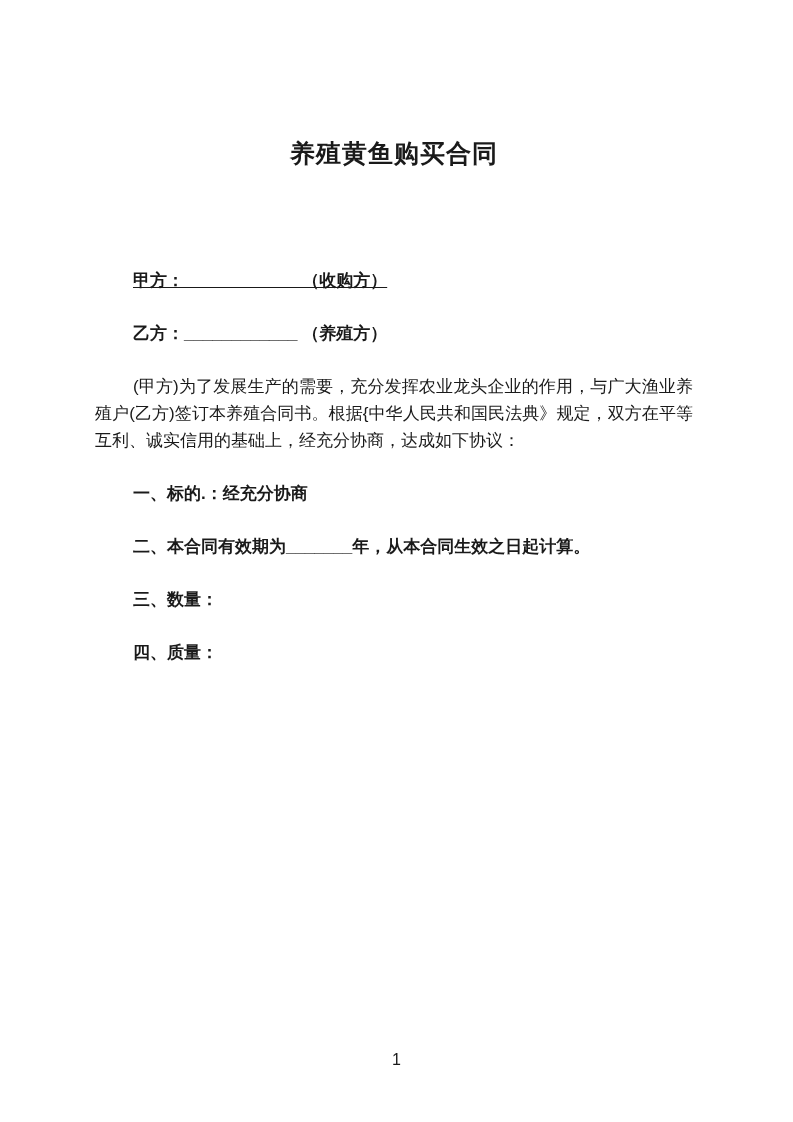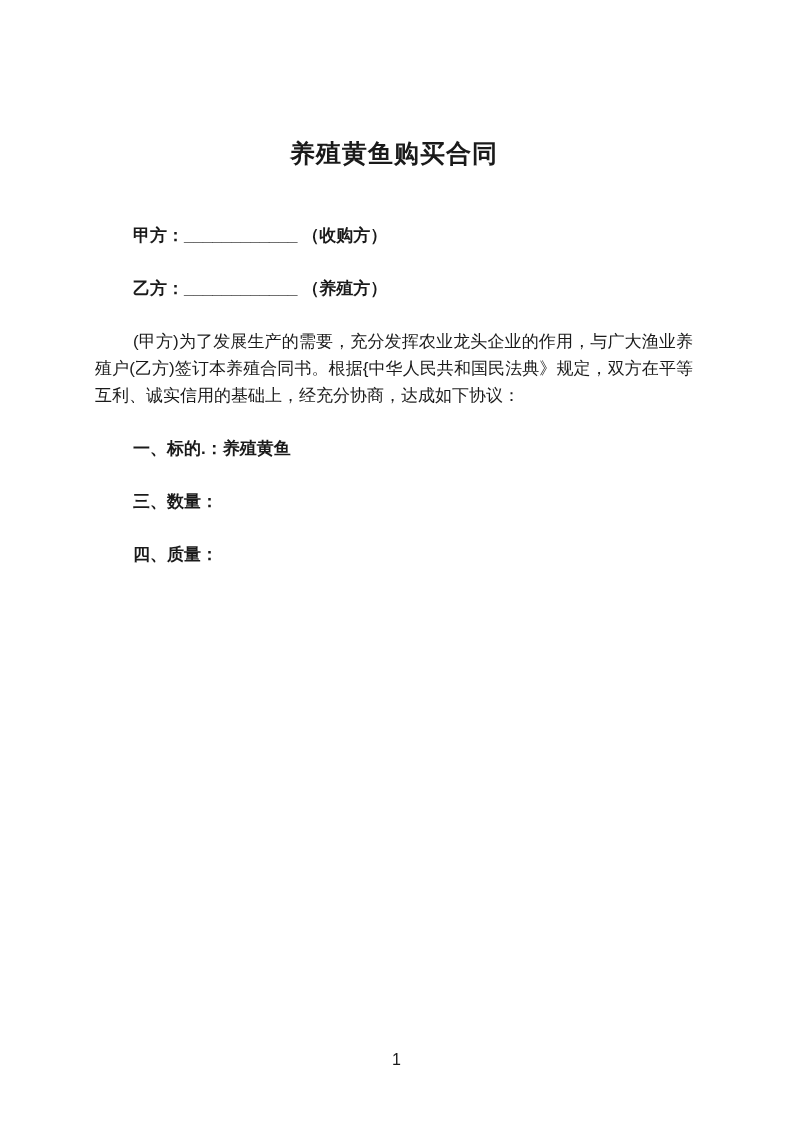--- a/index.html
+++ b/index.html
@@ -28,21 +28,22 @@
     letter-spacing: 1px;
   }
   .line {
     font-size: 17px;
     line-height: 27px;
     margin: 0 0 26px 0;
     text-indent: 38px;
     word-break: break-all;
   }
   .first-block {
-    margin-top: 55px;
+    margin-top: 100px;
+    text-decoration: underline;
   }
   .bold {
     font-weight: 700;
   }
   .para {
     text-align: justify;
   }
   .page-number {
     position: absolute;
     top: 1050px;
@@ -60,23 +61,24 @@
 <div class="page">
 
   <h1 class="doc-title">养殖黄鱼购买合同</h1>
 
   <p class="line bold first-block">甲方：____________ （收购方）</p>
 
   <p class="line bold">乙方：____________ （养殖方）</p>
 
   <p class="line para">(甲方)为了发展生产的需要，充分发挥农业龙头企业的作用，与广大渔业养殖户(乙方)签订本养殖合同书。根据{中华人民共和国民法典》规定，双方在平等互利、诚实信用的基础上，经充分协商，达成如下协议：</p>
 
-  <p class="line bold">一、标的.：养殖黄鱼</p>
+  <p class="line bold">一、标的.：经充分协商</p>
 
 
+  <p class="line bold">二、本合同有效期为_______年，从本合同生效之日起计算。</p>
 
   <p class="line bold">三、数量：</p>
 
 
   <p class="line bold">四、质量：</p>
 
 
   <div class="page-number">1</div>
 
 </div>

